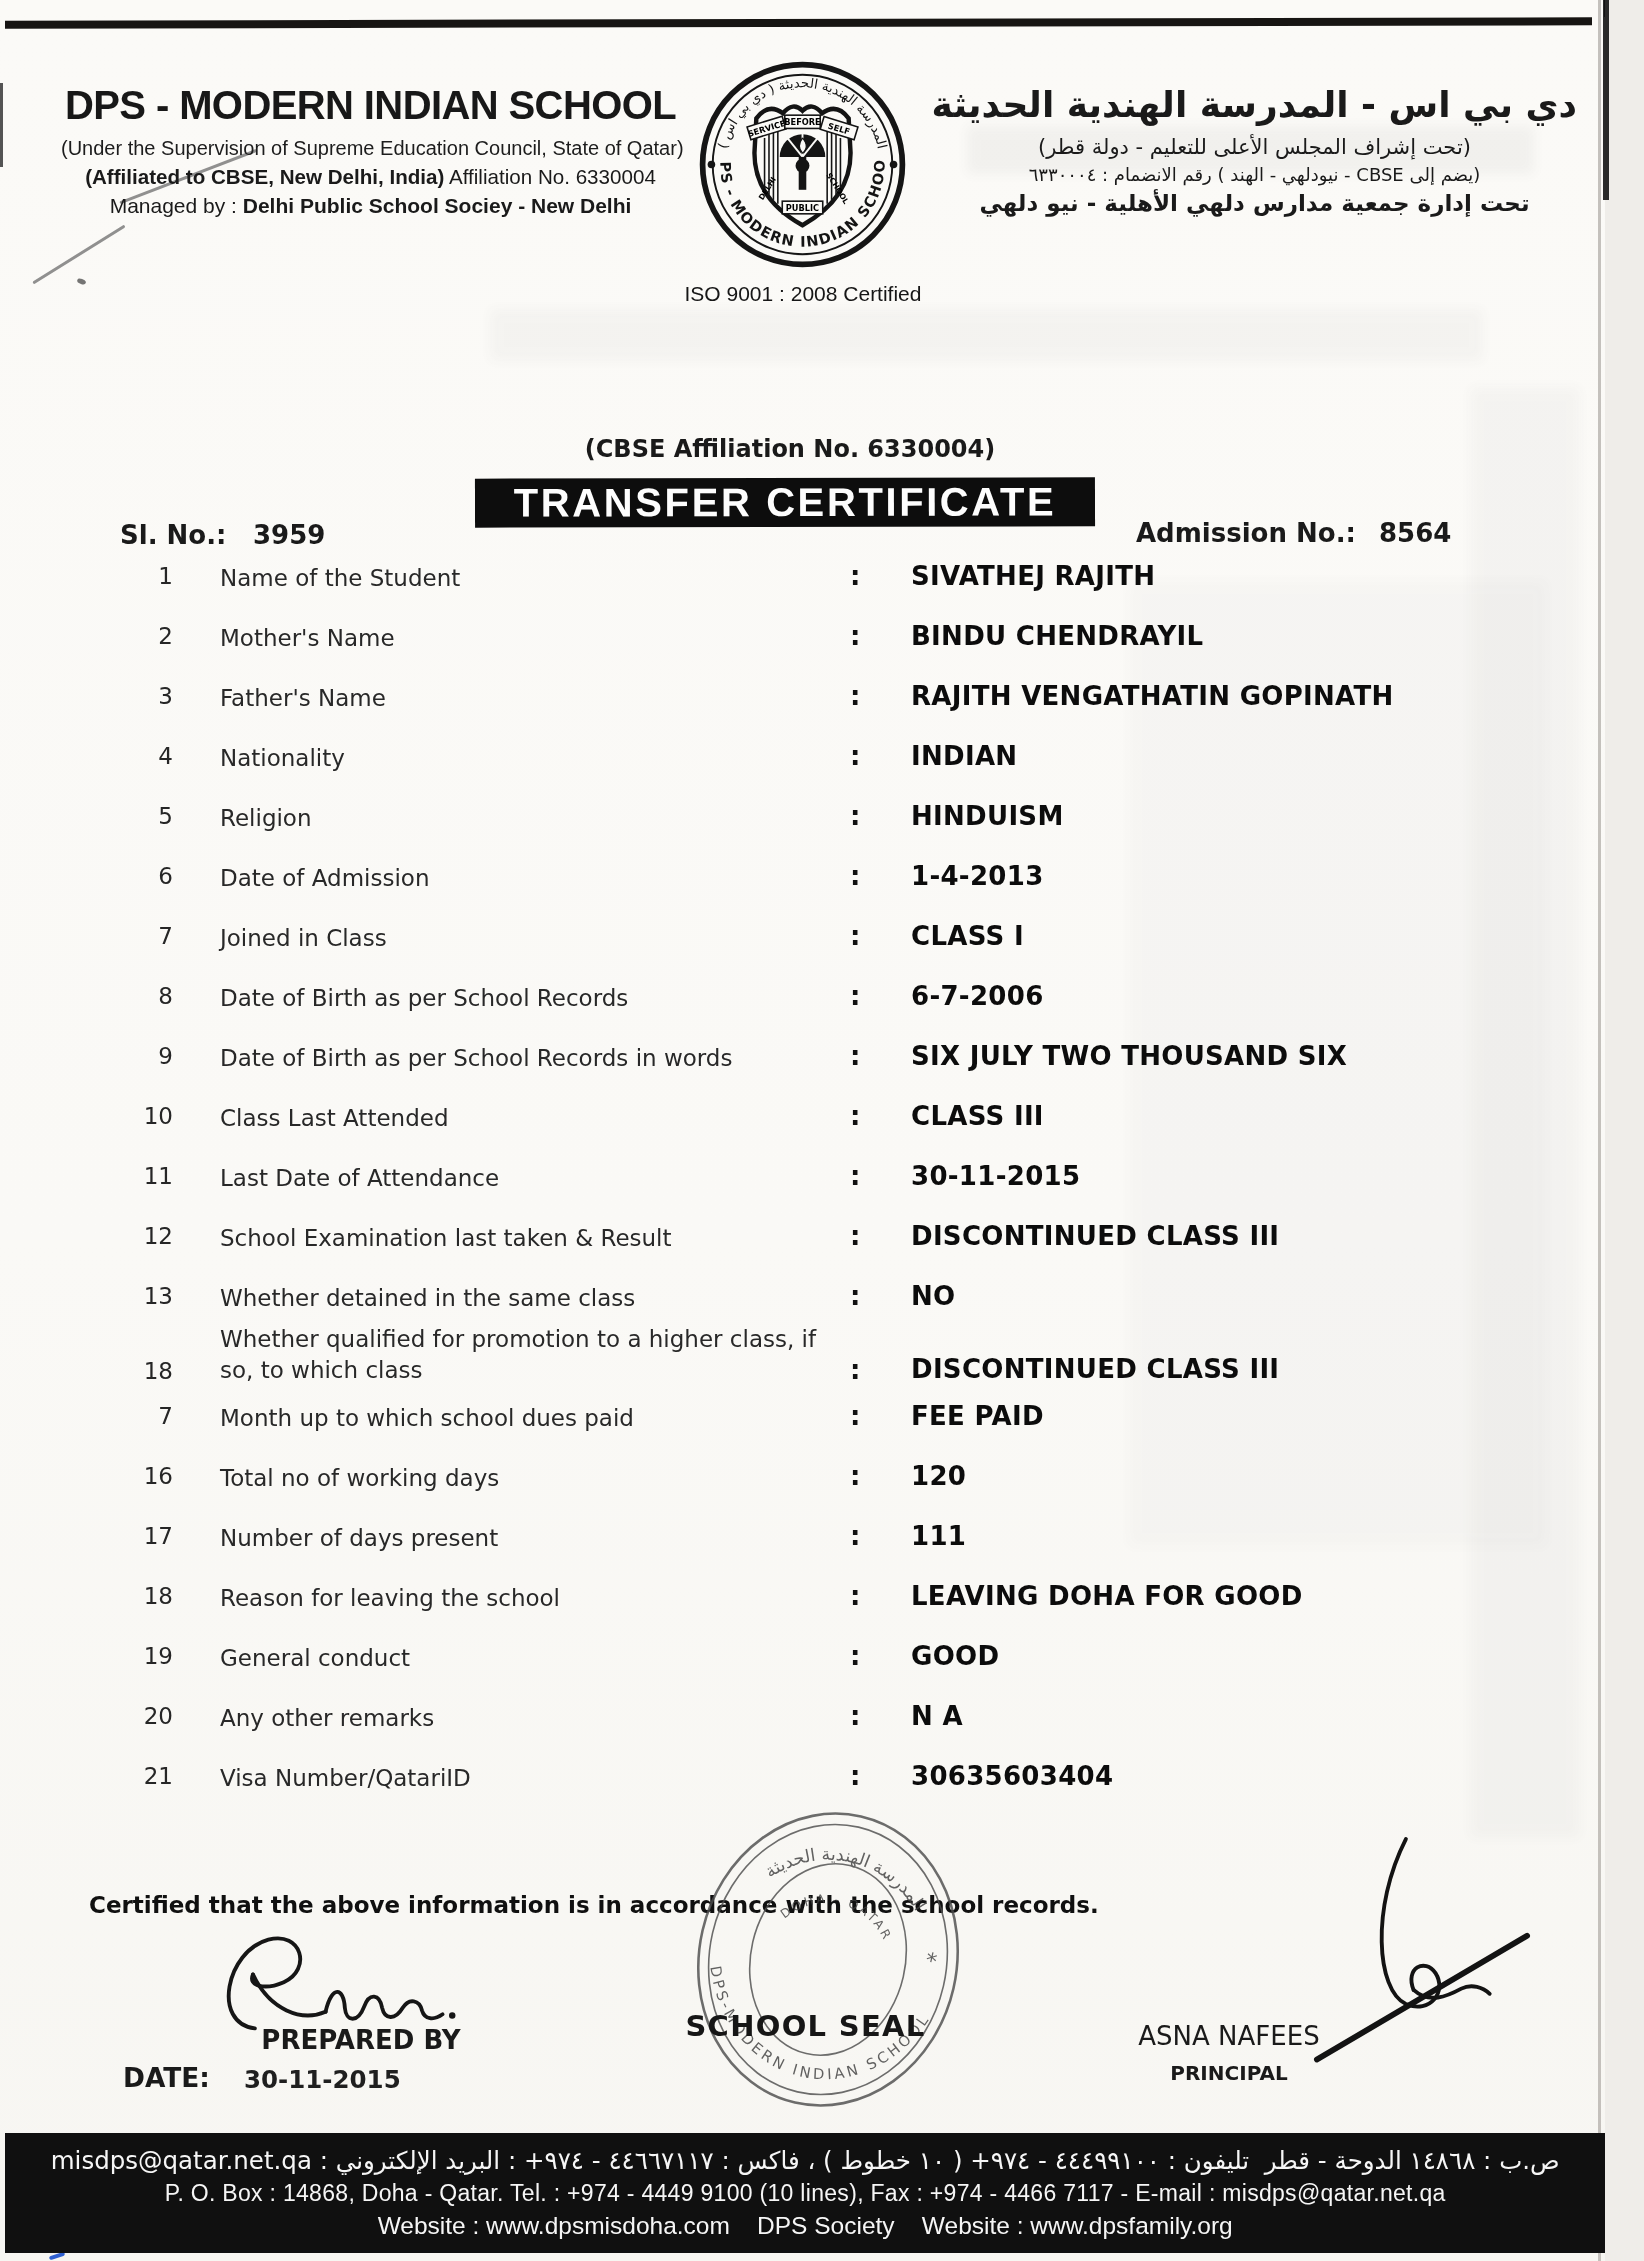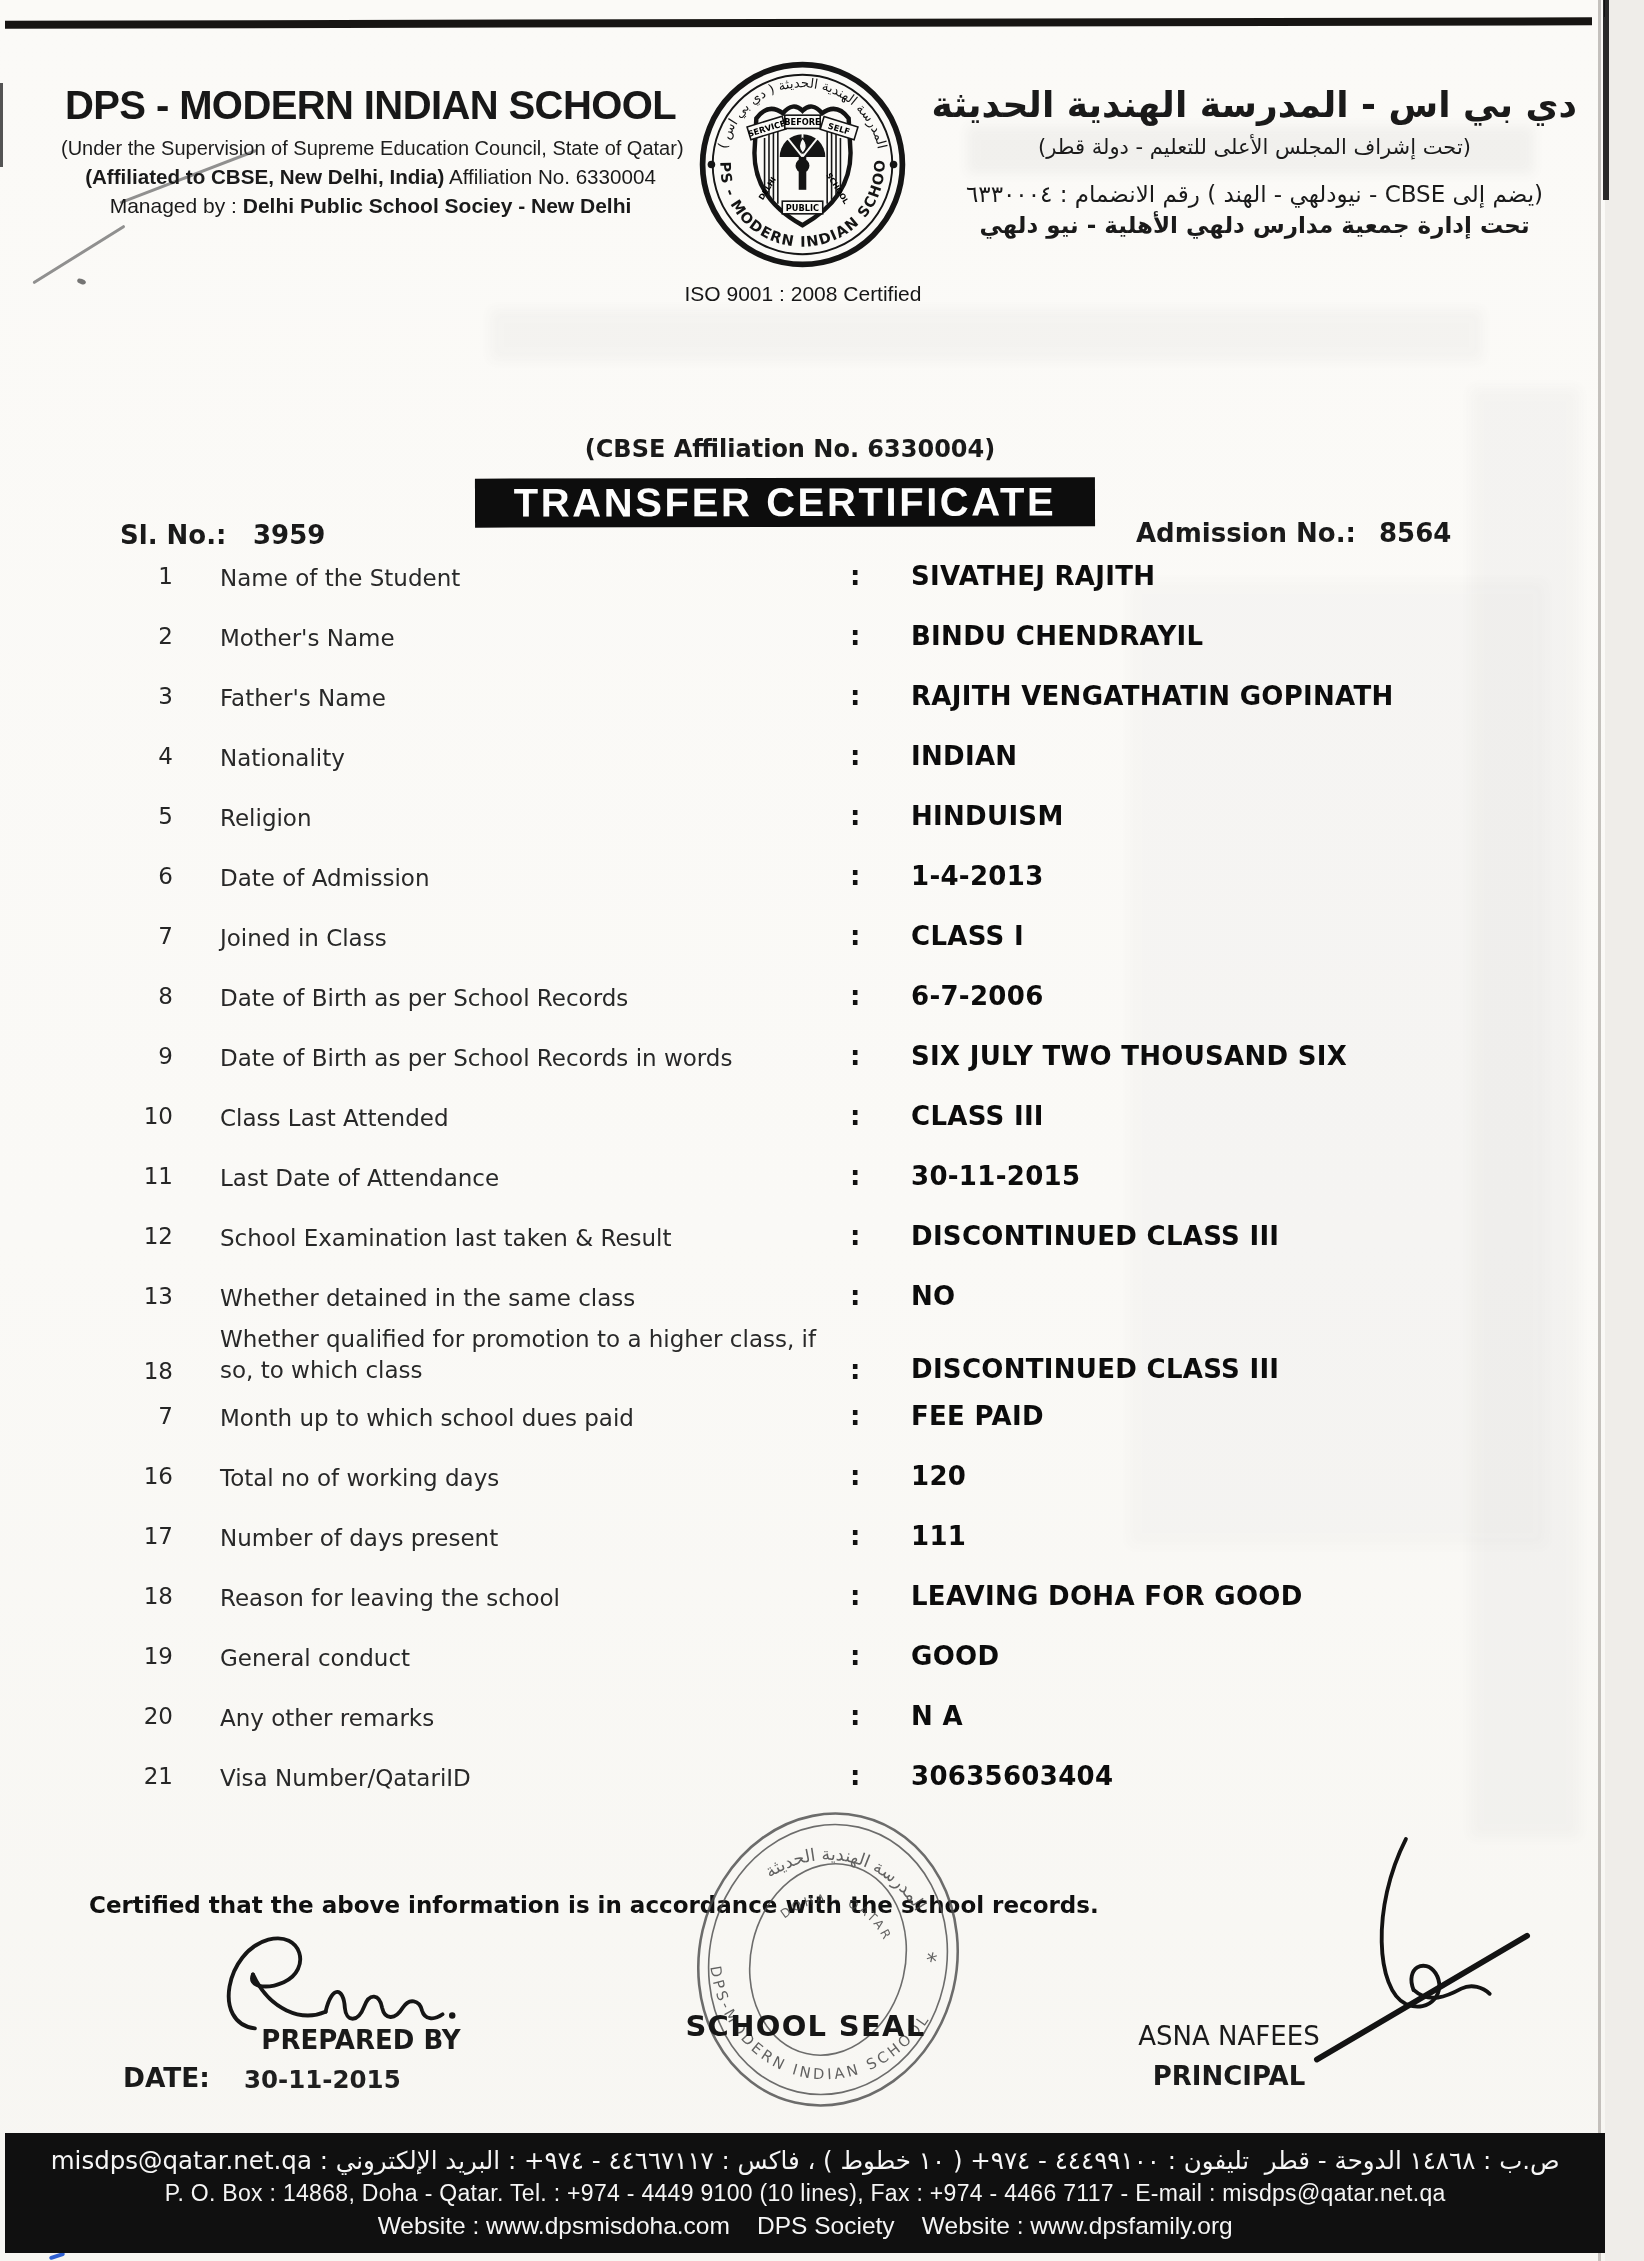--- a/index.html
+++ b/index.html
@@ -30,21 +30,21 @@
   .hdr-en{left:61px;top:83px;width:619px;text-align:center;}
   .hdr-en .name{font-size:40px;font-weight:bold;letter-spacing:-0.6px;color:#181818;white-space:nowrap;}
   .hdr-en .l2{margin-top:9px;font-size:20px;color:#1d1d1d;white-space:nowrap;}
   .hdr-en .l3{margin-top:5.2px;font-size:20.6px;white-space:nowrap;}
   .hdr-en .l3 b{font-weight:bold;}
   .hdr-en .l4{margin-top:5.2px;font-size:21px;white-space:nowrap;}
   .hdr-en .l4 b{font-weight:bold;}
   .hdr-ar{left:932px;top:84px;width:645px;text-align:center;direction:rtl;font-family:"DejaVu Sans",sans-serif;}
   .hdr-ar .name{font-size:36px;font-weight:bold;white-space:nowrap;}
   .hdr-ar .l2{margin-top:10.3px;font-size:21px;white-space:nowrap;}
-  .hdr-ar .l3{margin-top:22px;font-size:23px;white-space:nowrap;}
+  .hdr-ar .l3{margin-top:5px;font-size:18px;white-space:nowrap;}
   .hdr-ar .l4{margin-top:5.2px;font-size:23px;font-weight:bold;white-space:nowrap;}
   .logo{left:695px;top:57px;width:215px;height:215px;}
   .iso{left:663px;top:282px;width:280px;text-align:center;font-size:21px;color:#161616;}
   
   .cbse{left:0;top:435px;width:1580px;text-align:center;font-family:"DejaVu Sans",sans-serif;font-size:24px;font-weight:bold;}
   .banner{left:475px;top:478px;width:620px;height:49px;background:#0d0d0d;transform:rotate(-0.12deg);
           display:flex;align-items:center;justify-content:center;}
   .banner span{color:#fdfdfd;font-size:40px;font-weight:bold;letter-spacing:2.6px;white-space:nowrap;}
   .slno-label{left:120px;top:520px;font-family:"DejaVu Sans",sans-serif;font-size:26px;font-weight:bold;}
   .slno-value{left:253px;top:520px;font-family:"DejaVu Sans",sans-serif;font-size:26px;font-weight:bold;}
@@ -65,21 +65,21 @@
   .certified{left:89px;top:1892px;width:1225px;font-family:"DejaVu Sans",sans-serif;font-size:23px;font-weight:bold;color:#101010;}
   .stamp{left:667px;top:1805px;width:322px;height:309px;opacity:.82;pointer-events:none;}
   .seal-label{left:669px;top:2009px;width:273px;text-align:center;font-family:"DejaVu Sans",sans-serif;
               font-size:29px;font-weight:bold;letter-spacing:1.3px;color:#161616;}
   .sig-left{left:193px;top:1914px;width:413px;height:135px;}
   .prepared{left:231px;top:2025px;width:260px;text-align:center;font-family:"DejaVu Sans",sans-serif;font-size:26px;font-weight:bold;}
   .date-label{left:123px;top:2062px;font-family:"DejaVu Sans",sans-serif;font-size:26.4px;font-weight:bold;}
   .date-value{left:244px;top:2065px;font-family:"DejaVu Sans",sans-serif;font-size:24.5px;font-weight:600;color:#1f1f1f;}
   .sig-right{left:1309px;top:1830px;width:226px;height:245px;}
   .principal-name{left:1100px;top:2021px;width:258px;text-align:center;font-family:"DejaVu Sans",sans-serif;font-size:26px;font-weight:normal;}
-  .principal-title{left:1100px;top:2061px;width:258px;text-align:center;font-family:"DejaVu Sans",sans-serif;font-size:26px;font-weight:bold;}
+  .principal-title{left:1100px;top:2061px;width:258px;text-align:center;font-family:"DejaVu Sans",sans-serif;font-size:20px;font-weight:bold;}
   
   .footer{left:5.2px;top:2133px;width:1600px;height:120px;background:#101010;color:#f6f6f6;
           display:flex;flex-direction:column;align-items:center;justify-content:center;gap:5.2px;}
   .footer .f-ar{direction:rtl;font-family:"DejaVu Sans",sans-serif;font-size:24.5px;white-space:pre;}
   .footer .f-en{font-size:23px;white-space:pre;letter-spacing:0.3px;}
   .footer .f-web{font-size:24.5px;white-space:pre;}
   svg text{font-family:"DejaVu Sans",sans-serif;}
 </style>
 </head>
 <body>

